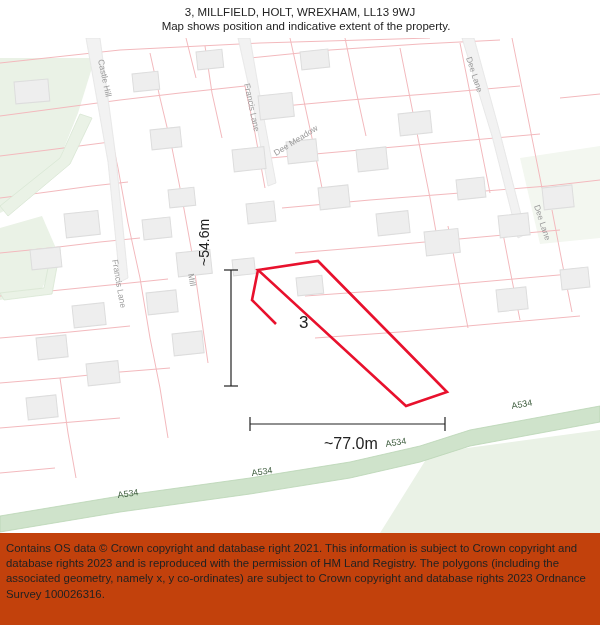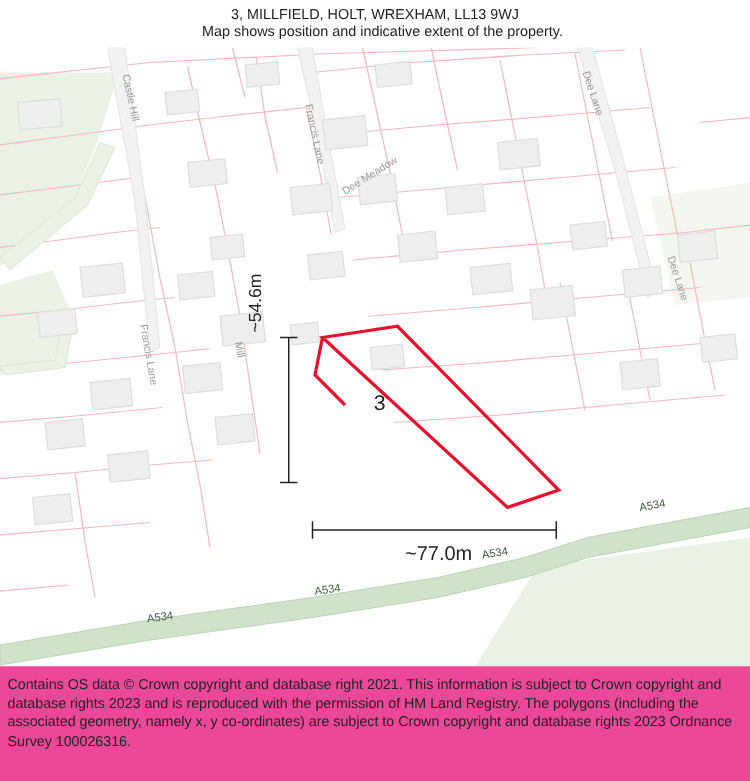--- a/index.html
+++ b/index.html
@@ -21,21 +21,21 @@
   .header .subtitle{
     font-size:11.5px;color:#222;margin:0;line-height:14px;padding-left:12px;
   }
   .map{
     position:absolute;top:38px;left:0;width:600px;height:495px;
     background:#ffffff;overflow:hidden;
   }
   .map svg{display:block;}
   .footer{
     position:absolute;top:533px;left:0;width:600px;height:92px;
-    background:#ec4899;
+    background:#c2410c;
     padding:8px 6px 0 6px;
     box-sizing:border-box;
   }
   .footer p{
     margin:0;font-size:11.4px;line-height:15.2px;color:#222;
   }
   .area-label{
     position:absolute;left:250px;top:145px;
     font-size:19px;color:#222;letter-spacing:0.2px;
   }

